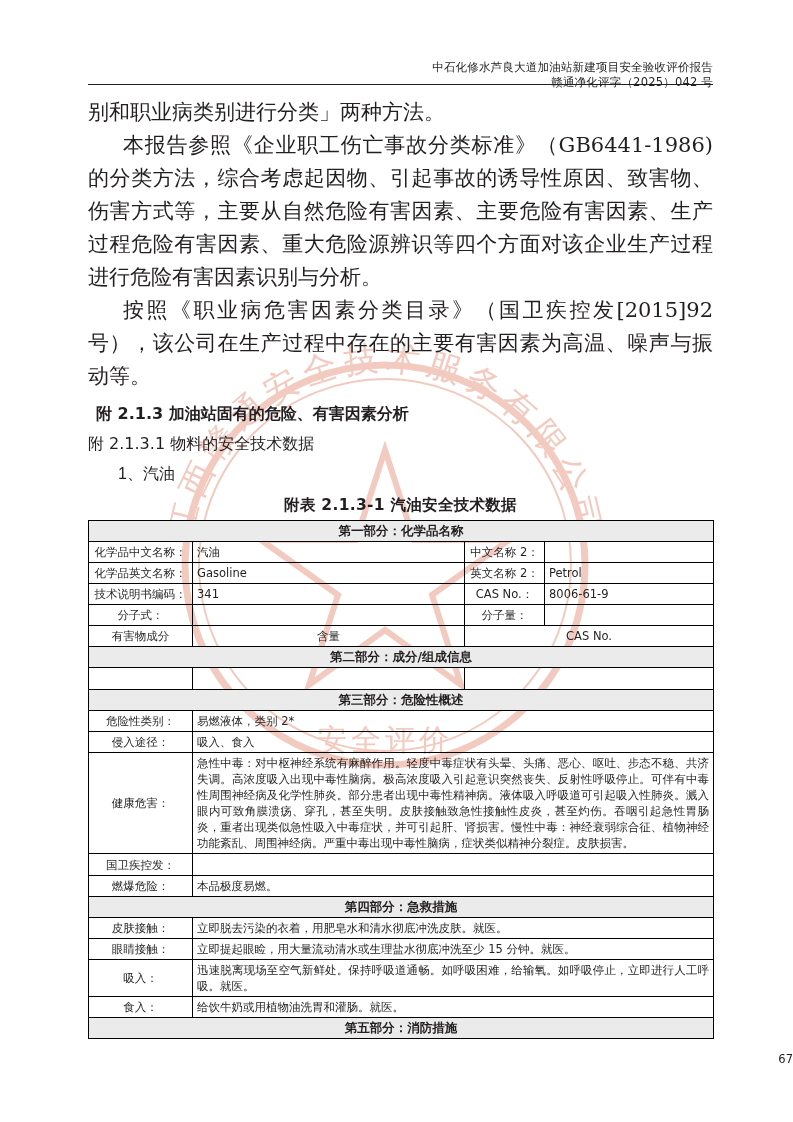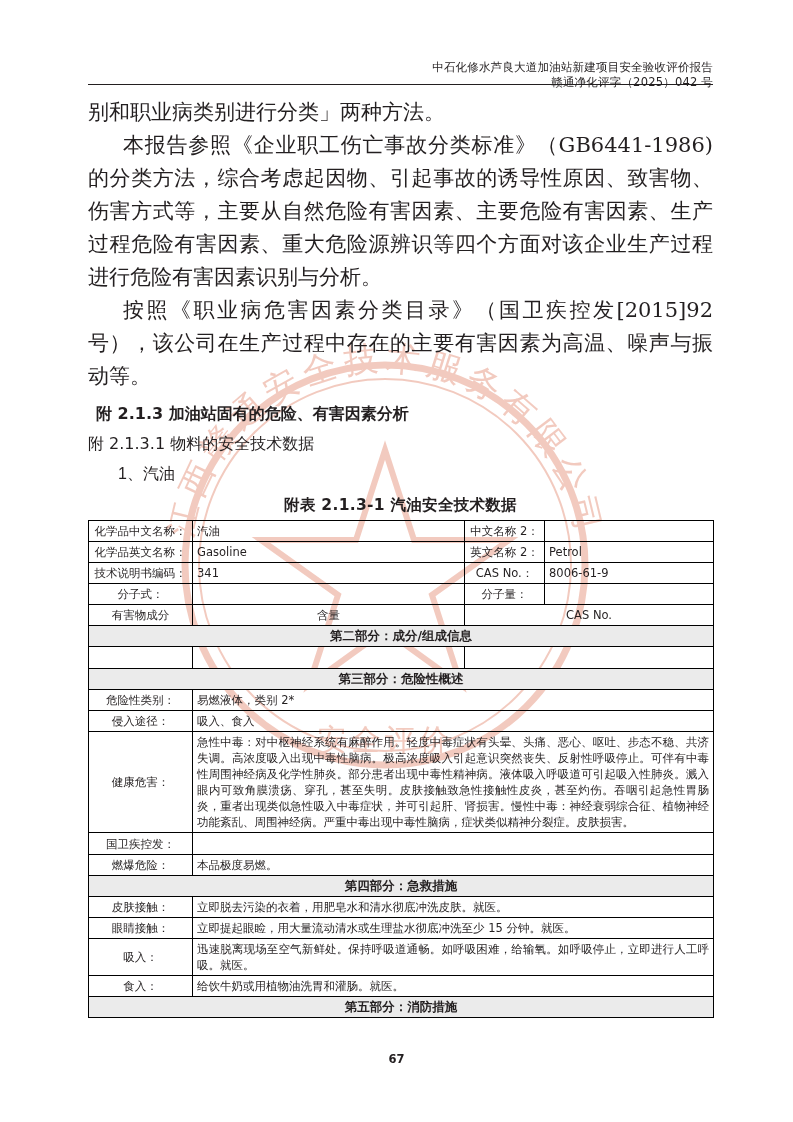--- a/index.html
+++ b/index.html
@@ -136,25 +136,24 @@
     line-height: 17px;
     padding: 3px 5px;
   }
 
   
   .footer {
     position: absolute;
     left: 0;
     top: 1052px;
     width: 793px;
-    text-align: center;
+    text-align: right;
     font-size: 11.5px;
     font-family: "DejaVu Sans", sans-serif;
     color: #231f20;
-    font-weight: bold;
   }
 </style>
 </head>
 <body>
 
 <div class="page">
 
   <svg class="watermark" viewBox="0 0 470 470">
     <defs>
       <path id="wmcircle" d="M235,235 m-195,0 a195,195 0 1,1 390,0 a195,195 0 1,1 -390,0"></path>
@@ -191,20 +190,23 @@
         <col style="width:104px">
         <col style="width:100px">
         <col style="width:92px">
         <col style="width:80px">
         <col style="width:80px">
         <col style="width:80px">
         <col style="width:89px">
       </colgroup>
       <tbody>
         <tr>
+          <td class="sect" colspan="7">第一部分：化学品名称</td>
+        </tr>
+        <tr>
           <td class="lbl">化学品中文名称：</td>
           <td class="val" colspan="3">汽油</td>
           <td class="val-c">中文名称 2：</td>
           <td class="val" colspan="2"></td>
         </tr>
         <tr>
           <td class="lbl">化学品英文名称：</td>
           <td class="val" colspan="3">Gasoline</td>
           <td class="val-c">英文名称 2：</td>
           <td class="val" colspan="2">Petrol</td>

